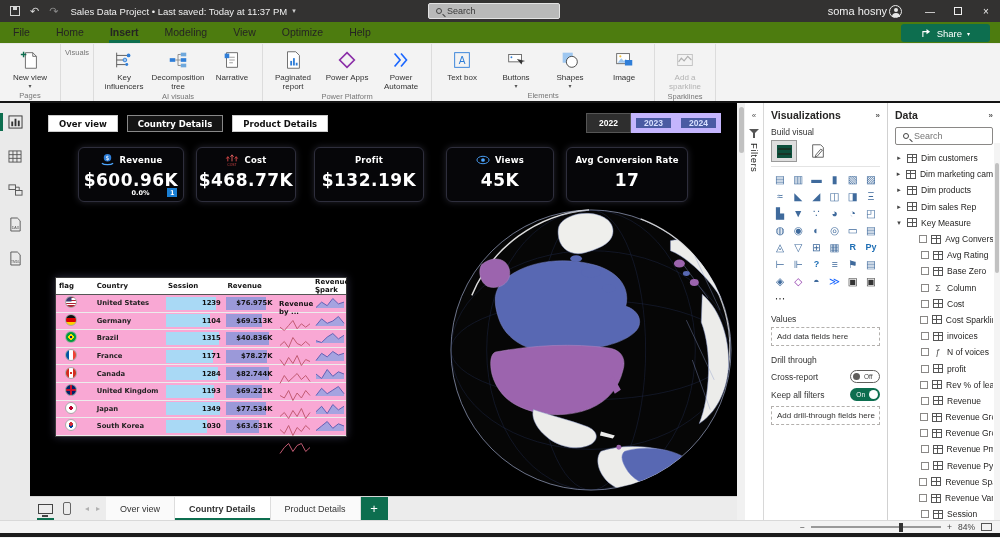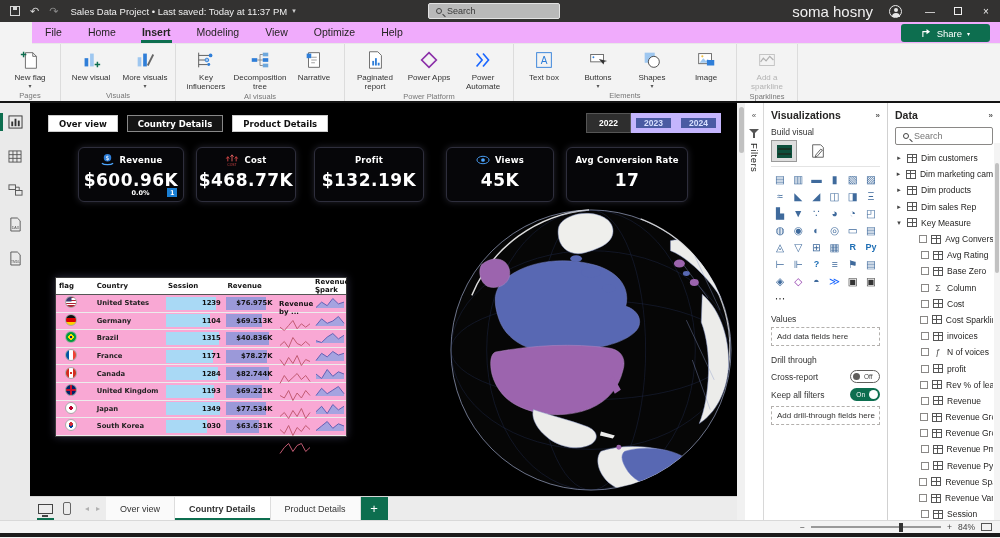--- a/index.html
+++ b/index.html
@@ -10,29 +10,29 @@
   .titlebar{height:22px;background:#333231;display:flex;align-items:center;color:#e8e8e8;position:relative;}
   .tb-ic{margin-left:10px;color:#dcdcdc;font-size:11px;line-height:22px;cursor:pointer;}
   .floppy{width:10px;height:10px;border:1px solid #d8d8d8;margin-left:10px;position:relative;}
   .floppy:after{content:"";position:absolute;left:2px;top:0;width:4px;height:3px;background:#d8d8d8;}
   .tb-title{margin-left:12px;font-size:9.5px;color:#f0f0f0;white-space:nowrap;}
   .tb-caret{margin-left:5px;font-size:7px;color:#cfcfcf;}
   .tb-search{position:absolute;left:428px;top:3px;width:132px;height:16px;background:#b9b9b9;border:1px solid #e3e3e3;border-radius:2px;display:flex;align-items:center;color:#3a3a3a;font-size:9px;}
   .mag{width:6px;height:6px;border:1px solid #444;border-radius:50%;position:relative;margin:0 5px 0 7px;flex:none;}
   .mag:after{content:"";position:absolute;width:4px;height:1px;background:#444;transform:rotate(45deg);left:5px;top:6px;}
   .tb-right{position:absolute;right:0;top:0;height:22px;display:flex;align-items:center;}
-  .tb-user{font-size:15px;color:#f0f0f0;margin-right:16px;}
+  .tb-user{font-size:11px;color:#f0f0f0;margin-right:2px;}
   .avatar{width:13px;height:13px;border:1px solid #e8e8e8;border-radius:50%;position:relative;margin-right:14px;}
   .avatar:before{content:"";position:absolute;left:3.5px;top:2px;width:4px;height:4px;border-radius:50%;background:#e8e8e8;}
   .avatar:after{content:"";position:absolute;left:1.5px;top:7px;width:8px;height:4px;border-radius:4px 4px 0 0;background:#e8e8e8;}
   .winbtn{width:28px;height:22px;display:flex;align-items:center;justify-content:center;color:#f0f0f0;font-size:10px;cursor:pointer;}
   .win-restore{width:8px;height:8px;border:1px solid #f0f0f0;display:inline-block;}
 
   
-  .menubar{height:22px;background:#f0abfc;display:flex;align-items:center;position:relative;border-bottom:1px solid #e8e8e8;margin-left:32px;}
+  .menubar{height:22px;background:#4d7c0f;display:flex;align-items:center;position:relative;border-bottom:1px solid #e8e8e8;}
   .menu-item{padding:0 13px;font-size:10.5px;color:#252423;height:22px;line-height:21px;cursor:pointer;position:relative;}
   .menu-item.active{font-weight:bold;}
   .menu-item.active:after{content:"";position:absolute;left:12px;right:12px;bottom:1px;height:2.5px;background:#0d6e4f;}
   .share-btn{position:absolute;right:10px;top:2px;height:18px;background:#0d6e4f;color:#fff;border-radius:3px;display:flex;align-items:center;padding:0 20px;font-size:9.5px;cursor:pointer;gap:5px;}
 
   
   .ribbon{height:59px;background:#f3f3f3;display:flex;align-items:stretch;border-bottom:2px solid #141414;}
   .rgroup{display:flex;flex-direction:column;position:relative;border-right:1px solid #dcdcdc;padding:3px 4px 0 4px;}
   .ritems{display:flex;flex:1;align-items:flex-start;justify-content:center;gap:2px;}
   .ritem{width:52px;display:flex;flex-direction:column;align-items:center;text-align:center;cursor:pointer;padding-top:1px;}
@@ -199,50 +199,27 @@
   <div class="rgroup">
     <div class="ritems">
       <div class="ritem">
         <span class="ricon">
             <svg width="22" height="22" viewBox="0 0 24 24">
               <path d="M7 4h8l4 4v13H7z" fill="#fff" stroke="#666"></path>
               <path d="M15 4v4h4" fill="none" stroke="#666"></path>
               <path d="M5 3v6 M2 6h6" stroke="#0d6e4f" stroke-width="1.6"></path>
             </svg>
           </span>
-        <span class="lbl">New flag</span>
+        <span class="lbl">New view</span>
           <span class="caret">▾</span>
       </div>
     </div>
     <div class="rname">Pages</div>
   </div>
   <div class="rgroup">
-    <div class="ritems">
-      <div class="ritem">
-        <span class="ricon">
-            <svg width="22" height="22" viewBox="0 0 24 24">
-              <rect x="5" y="10" width="4" height="9" fill="#2f7ed8"></rect>
-              <rect x="11" y="5" width="4" height="14" fill="#9ec7f0"></rect>
-              <path d="M19 14v6 M16 17h6" stroke="#0d6e4f" stroke-width="1.6"></path>
-            </svg>
-          </span>
-        <span class="lbl">New visual</span>
-      </div>
-      <div class="ritem">
-        <span class="ricon">
-            <svg width="22" height="22" viewBox="0 0 24 24">
-              <rect x="4" y="9" width="4" height="10" fill="#9ec7f0"></rect>
-              <rect x="10" y="5" width="4" height="14" fill="#2f7ed8"></rect>
-              <path d="M21 6 l-6 12" stroke="#666" stroke-width="2"></path>
-            </svg>
-          </span>
-        <span class="lbl">More visuals</span>
-          <span class="caret">▾</span>
-      </div>
-    </div>
     <div class="rname">Visuals</div>
   </div>
   <div class="rgroup">
     <div class="ritems">
       <div class="ritem">
         <span class="ricon">
             <svg width="22" height="22" viewBox="0 0 24 24">
               <path d="M4 7h12 M4 12h8 M4 17h10" stroke="#555"></path>
               <circle cx="17" cy="7" r="2" fill="#2f7ed8"></circle>
               <circle cx="13" cy="12" r="2" fill="#9ec7f0" stroke="#2f7ed8"></circle>

